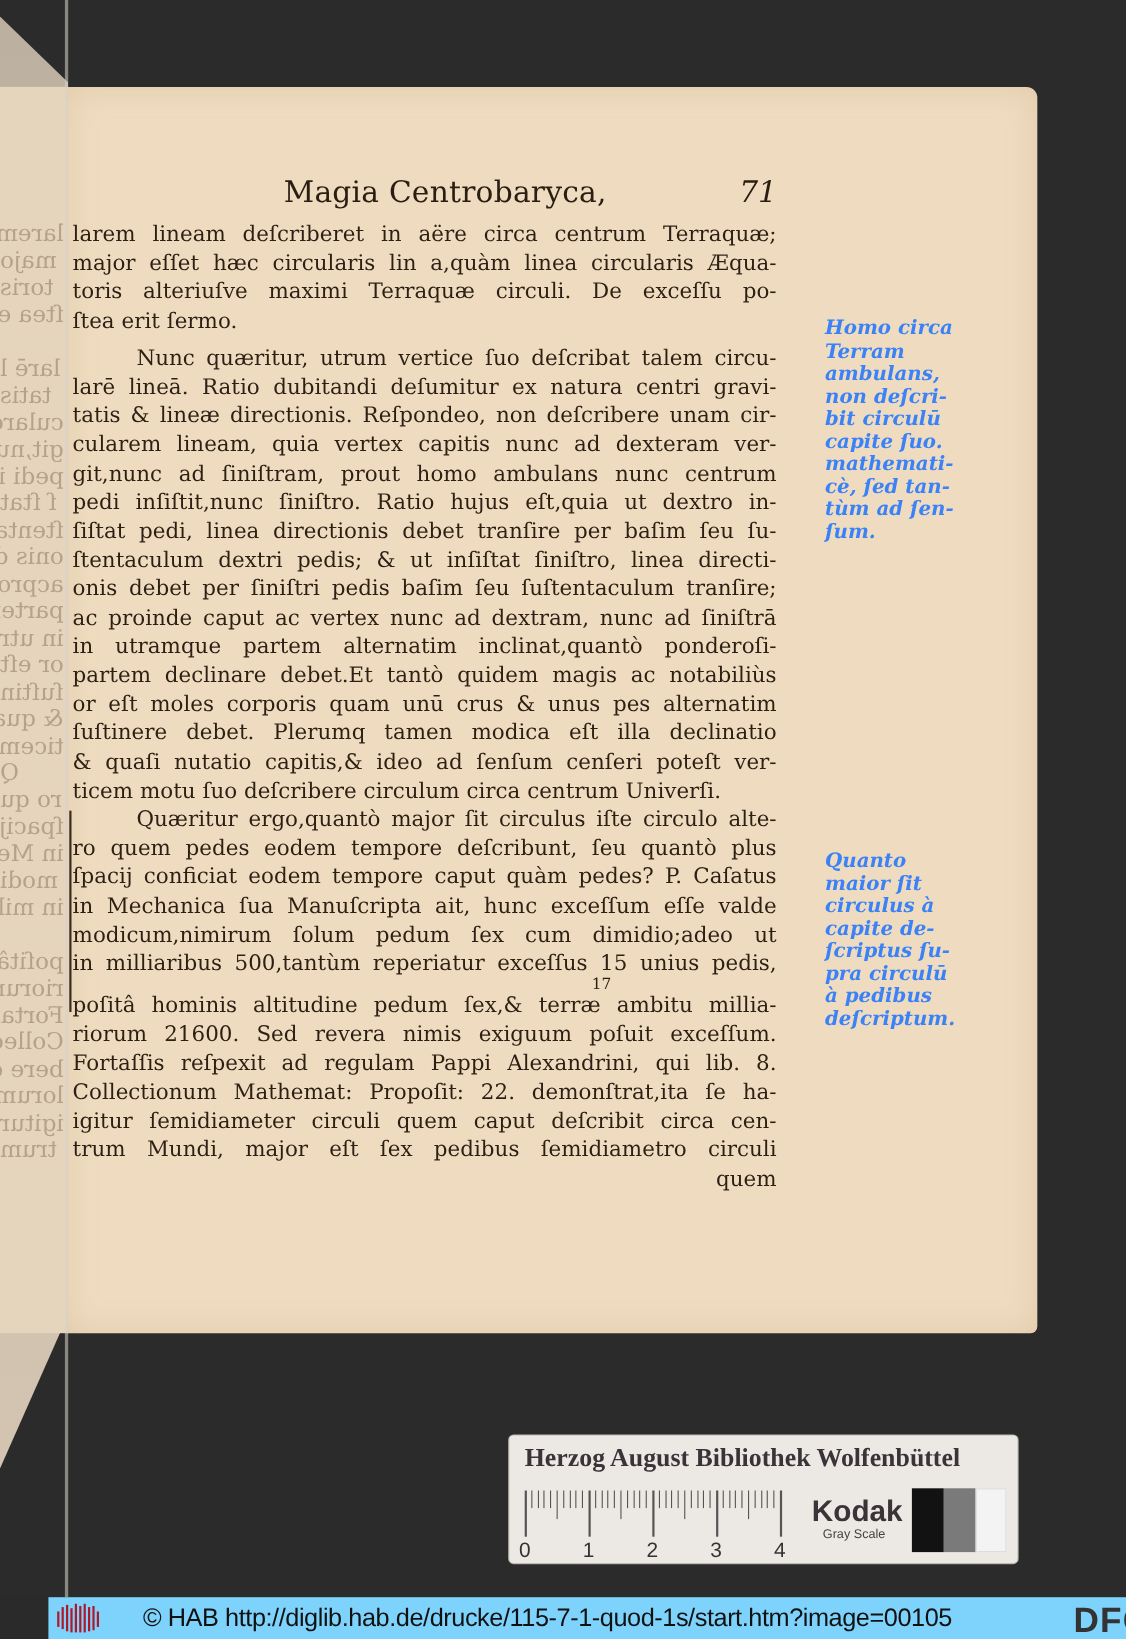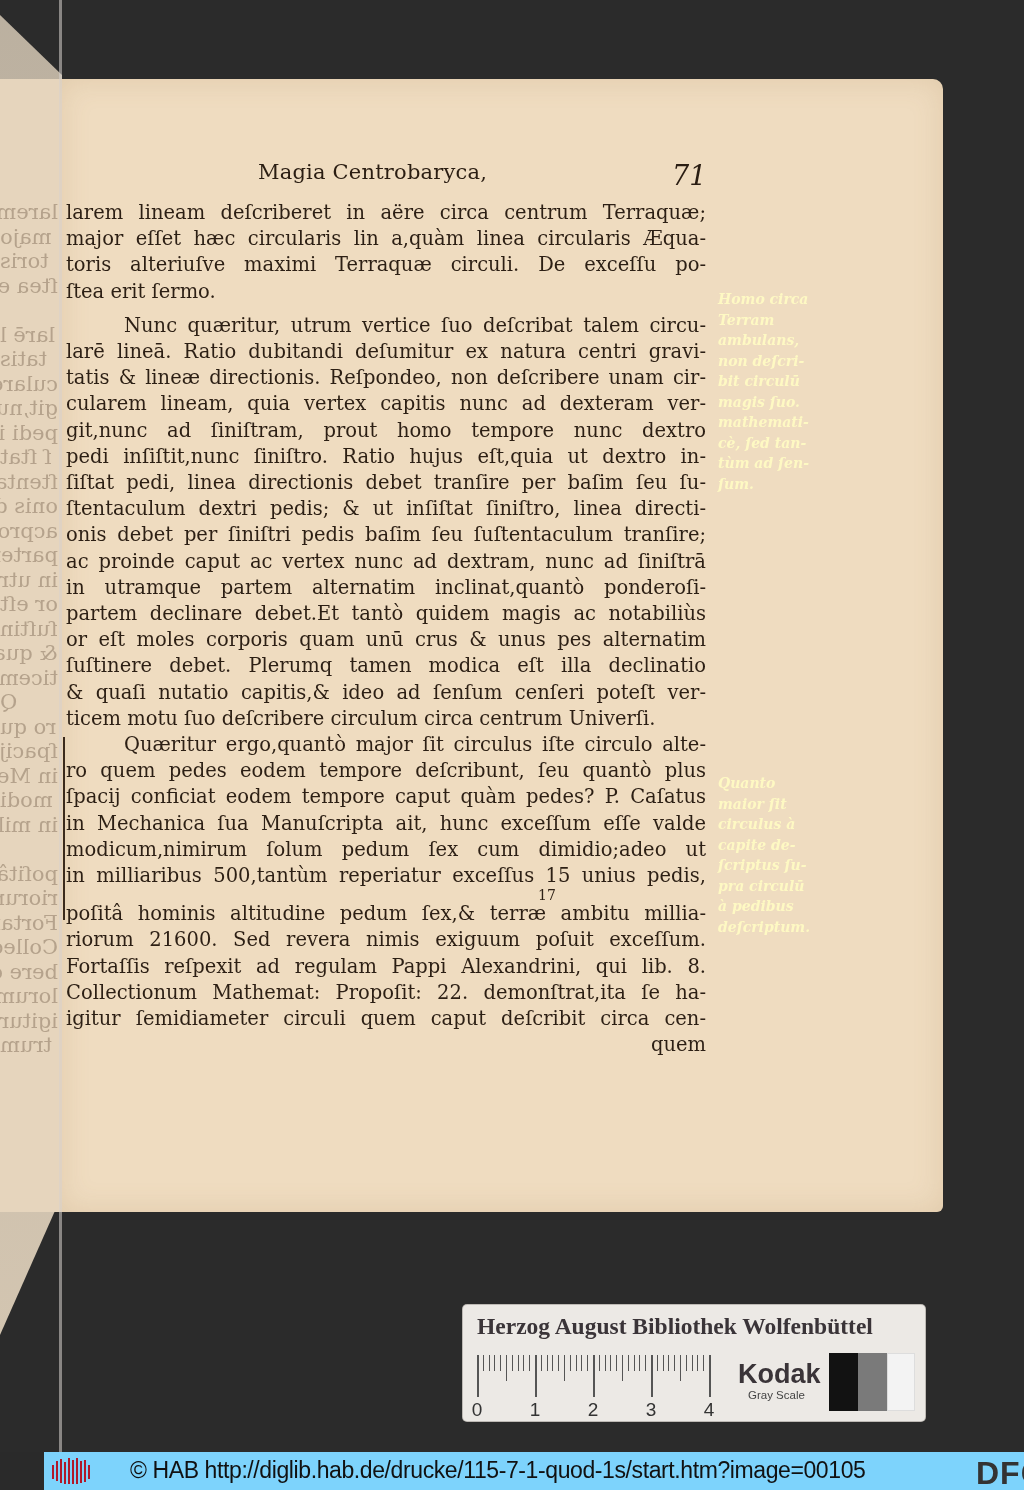--- a/index.html
+++ b/index.html
@@ -33,21 +33,21 @@
   }
   .bleed {
     position: absolute; left: 0; top: 0; width: 58px; overflow: hidden;
     color: rgba(90,70,50,0.35);
     font-size: 21px; line-height: 24.5px;
   }
   .bleed div { white-space: nowrap; text-align: right; transform: scaleX(-1); }
 
   .running-head {
     position: absolute; left: 258px; top: 160px;
-    font-size: 21px; color: #2a1d12; letter-spacing: 0.2px;
+    font-size: 27px; color: #2a1d12; letter-spacing: 0.2px;
   }
   .page-num {
     position: absolute; left: 672px; top: 160px;
     font-size: 27px; color: #2a1d12; font-style: italic;
   }
   .body-text {
     position: absolute; left: 66px; top: 200px; width: 640px;
     color: #2c1f14;
     font-size: 19.5px; line-height: 26.2px;
     text-align: justify;
@@ -61,21 +61,21 @@
     display: block; text-align: left; padding-left: 472px;
     font-size: 14px; line-height: 12px; height: 12px;
   }
   .vertical-rule {
     position: absolute; left: 63px; top: 737px; width: 2px; height: 183px;
     background: #3a2a1c;
   }
   .marginalia {
     position: absolute; width: 110px;
     font-family: "DejaVu Serif", serif; font-style: italic; font-weight: bold;
-    color: #fef9c3; font-size: 14px; line-height: 20.5px;
+    color: #3b82f6; font-size: 18px; line-height: 20.5px; margin-left: 32px;
   }
   .marginalia div { white-space: nowrap; }
   .m1 { left: 718px; top: 289px; }
   .m2 { left: 718px; top: 773px; }
 
   .scale-card {
     position: absolute; left: 463px; top: 1305px; width: 462px; height: 116px;
     background: #ece9e5; border-radius: 4px;
     box-shadow: 0 0 0 1px #bdb9b4;
   }
@@ -174,21 +174,21 @@
 <div class="body-text" id="body-text">
     <span class="line">larem lineam deſcriberet in aëre circa centrum Terraquæ;</span>
     <span class="line">major eſſet hæc circularis lin a,quàm linea circularis Æqua-</span>
     <span class="line">toris alteriuſve maximi Terraquæ circuli. De exceſſu po-</span>
     <span class="line last">ſtea erit ſermo.</span>
     <div class="gap"></div>
     <span class="line indent">Nunc quæritur, utrum vertice ſuo deſcribat talem circu-</span>
     <span class="line">larē lineā. Ratio dubitandi deſumitur ex natura centri gravi-</span>
     <span class="line">tatis &amp; lineæ directionis. Reſpondeo, non deſcribere unam cir-</span>
     <span class="line">cularem lineam, quia vertex capitis nunc ad dexteram ver-</span>
-    <span class="line">git,nunc ad ſiniſtram, prout homo tempore nunc dextro</span>
+    <span class="line">git,nunc ad ſiniſtram, prout homo ambulans nunc centrum</span>
     <span class="line">pedi inſiſtit,nunc ſiniſtro. Ratio hujus eſt,quia ut dextro in-</span>
     <span class="line">ſiſtat pedi, linea directionis debet tranſire per baſim ſeu ſu-</span>
     <span class="line">ſtentaculum dextri pedis; &amp; ut inſiſtat ſiniſtro, linea directi-</span>
     <span class="line">onis debet per ſiniſtri pedis baſim ſeu ſuſtentaculum tranſire;</span>
     <span class="line">ac proinde caput ac vertex nunc ad dextram, nunc ad ſiniſtrā</span>
     <span class="line">in utramque partem alternatim inclinat,quantò ponderoſi-</span>
     <span class="line">partem declinare debet.Et tantò quidem magis ac notabiliùs</span>
     <span class="line">or eſt moles corporis quam unū crus &amp; unus pes alternatim</span>
     <span class="line">ſuſtinere debet. Plerumq tamen modica eſt illa declinatio</span>
     <span class="line">&amp; quaſi nutatio capitis,&amp; ideo ad ſenſum cenſeri poteſt ver-</span>
@@ -198,31 +198,32 @@
     <span class="line">ſpacij conficiat eodem tempore caput quàm pedes? P. Caſatus</span>
     <span class="line">in Mechanica ſua Manuſcripta ait, hunc exceſſum eſſe valde</span>
     <span class="line">modicum,nimirum ſolum pedum ſex cum dimidio;adeo ut</span>
     <span class="line">in milliaribus 500,tantùm reperiatur exceſſus 15 unius pedis,</span>
     <span class="fraction-denominator">17</span>
     <span class="line">poſitâ hominis altitudine pedum ſex,&amp; terræ ambitu millia-</span>
     <span class="line">riorum 21600. Sed revera nimis exiguum poſuit exceſſum.</span>
     <span class="line">Fortaſſis reſpexit ad regulam Pappi Alexandrini, qui lib. 8.</span>
     <span class="line">Collectionum Mathemat: Propoſit: 22. demonſtrat,ita ſe ha-</span>
     <span class="line">igitur ſemidiameter circuli quem caput deſcribit circa cen-</span>
+    <span class="line">trum Mundi, major eſt ſex pedibus ſemidiametro circuli</span>
     <span class="line right">quem</span>
   </div>
 <div class="vertical-rule"></div>
 
 <div class="marginalia m1" id="m1">
     <div>Homo circa</div>
     <div>Terram</div>
     <div>ambulans,</div>
     <div>non deſcri-</div>
     <div>bit circulū</div>
-    <div>magis ſuo.</div>
+    <div>capite ſuo.</div>
     <div>mathemati-</div>
     <div>cè, ſed tan-</div>
     <div>tùm ad ſen-</div>
     <div>ſum.</div>
   </div>
 <div class="marginalia m2" id="m2">
     <div>Quanto</div>
     <div>maior ſit</div>
     <div>circulus à</div>
     <div>capite de-</div>

